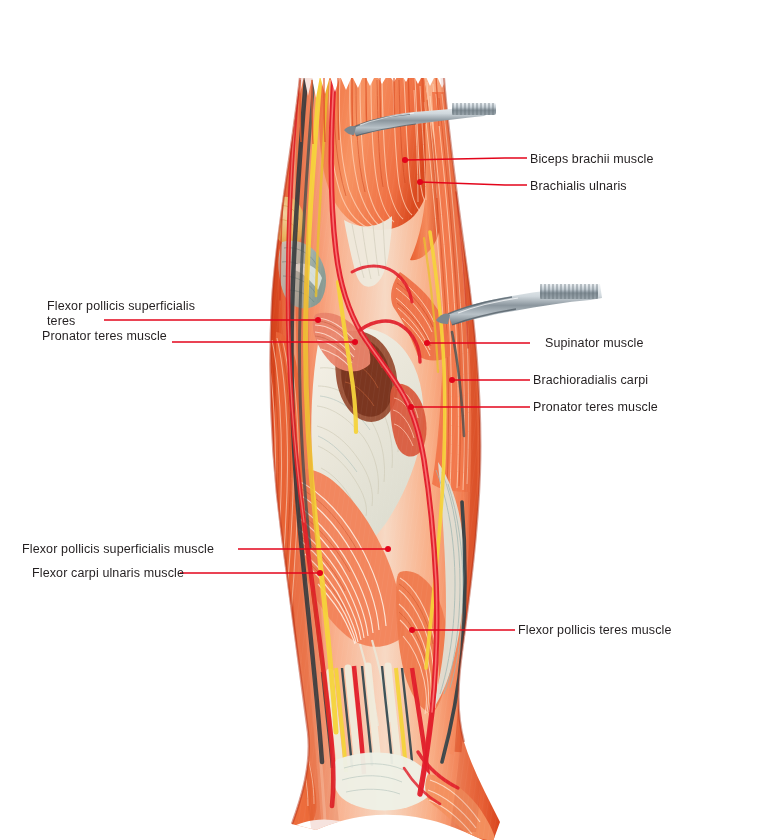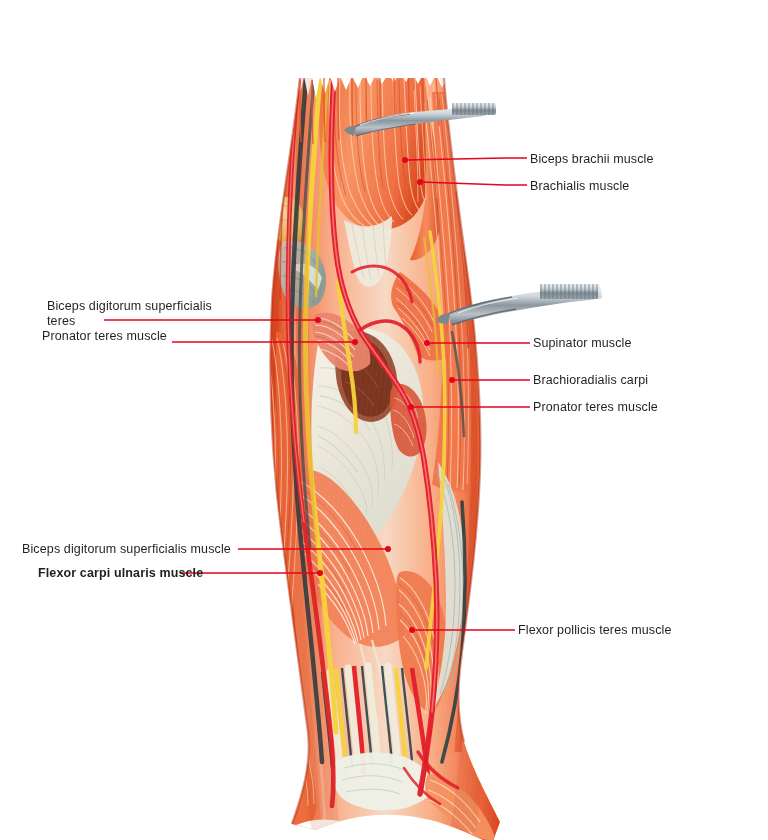--- a/index.html
+++ b/index.html
@@ -540,41 +540,41 @@
         <circle cx="388" cy="517" r="3"></circle>
         <circle cx="320" cy="541" r="3"></circle>
       </g>
 </svg>
 
 <div id="labels">
       <div class="lbl" style="left: 530px; top: 120px;">
         <div>Biceps brachii muscle</div>
       </div>
       <div class="lbl" style="left: 530px; top: 147px;">
-        <div>Brachialis muscle</div>
-      </div>
-      <div class="lbl" style="left: 533px; top: 304px; text-align: center;">
+        <div>Brachialis ulnaris</div>
+      </div>
+      <div class="lbl" style="left: 545px; top: 304px; text-align: center;">
         <div>Supinator muscle</div>
       </div>
       <div class="lbl" style="left: 533px; top: 341px;">
         <div>Brachioradialis carpi</div>
       </div>
       <div class="lbl" style="left: 533px; top: 368px;">
         <div>Pronator teres muscle</div>
       </div>
       <div class="lbl" style="left: 518px; top: 591px;">
         <div>Flexor pollicis teres muscle</div>
       </div>
       <div class="lbl" style="left: 47px; top: 267px;">
-        <div>Biceps digitorum superficialis</div>
+        <div>Flexor pollicis superficialis</div>
         <div>teres</div>
       </div>
       <div class="lbl" style="left: 42px; top: 297px;">
         <div>Pronator teres muscle</div>
       </div>
       <div class="lbl" style="left: 22px; top: 510px;">
-        <div>Biceps digitorum superficialis muscle</div>
-      </div>
-      <div class="lbl" style="left: 38px; top: 534px; font-weight: bold;">
+        <div>Flexor pollicis superficialis muscle</div>
+      </div>
+      <div class="lbl" style="left: 32px; top: 534px;">
         <div>Flexor carpi ulnaris muscle</div>
       </div>
     </div>
 </div>
 
 </body></html>

